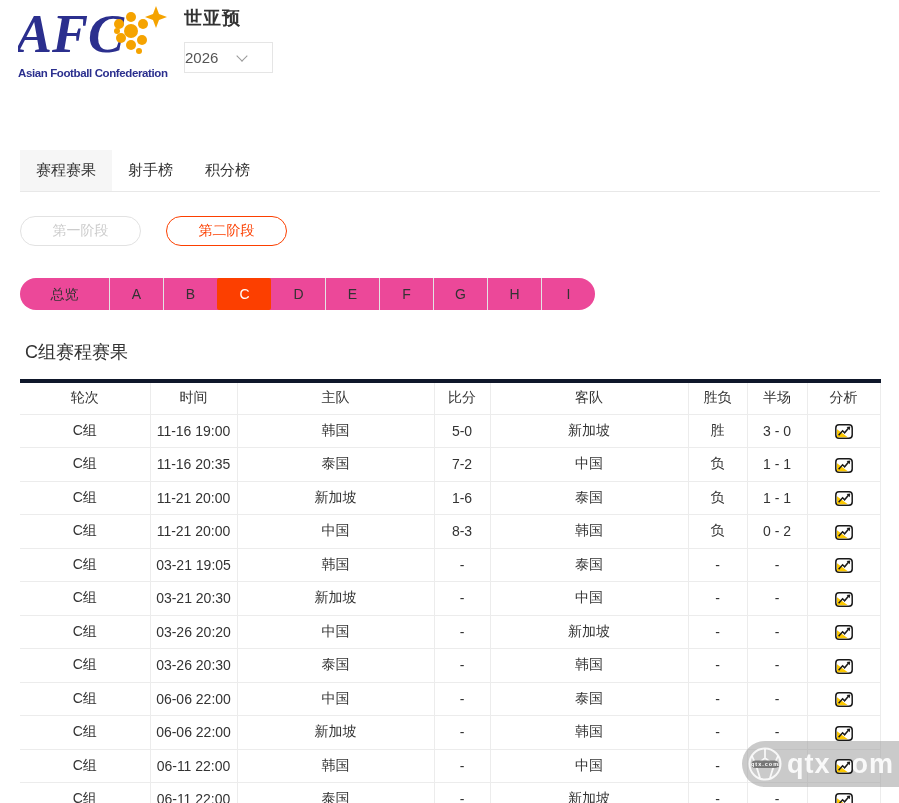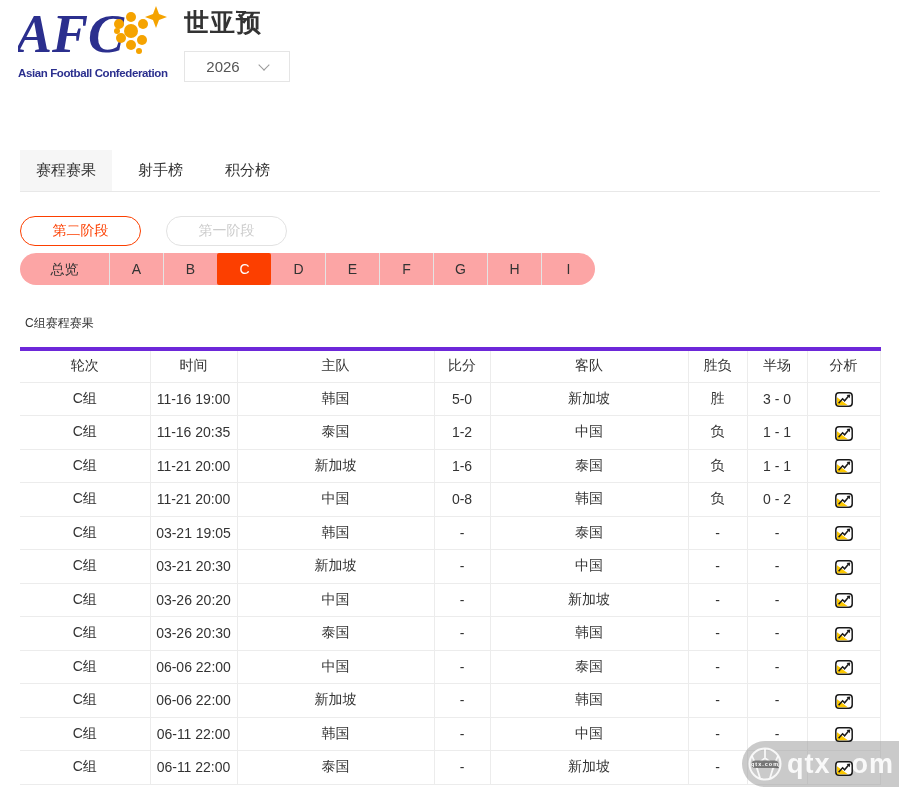--- a/index.html
+++ b/index.html
@@ -7,58 +7,58 @@
   body {
     width:899px; height:803px; overflow:hidden; position:relative;
     font-family:"Liberation Sans","DejaVu Sans",sans-serif; color:#333;
   }
   .page { position:relative; width:899px; height:803px; }
 
   
   .hdr { display:flex; align-items:flex-start; padding:4px 15px 0 18px; height:88px; }
   .logo { width:152px; height:80px; flex:0 0 auto; }
   .hdr-right { margin-left:14px; padding-top:2px; }
-  .page-title { font-size:25px; font-weight:600; color:#333; letter-spacing:1px; }
+  .page-title { font-size:18px; font-weight:600; color:#333; letter-spacing:1px; }
   .year-select {
-    margin-top:12px; width:106px; height:31px; border:1px solid #e5e5e5;
-    display:flex; align-items:center; justify-content:center; gap:20px;
+    margin-top:12px; width:89px; height:31px; border:1px solid #e5e5e5;
+    display:flex; align-items:center; justify-content:flex-start; gap:20px;
     font-size:15px; color:#555; cursor:pointer; background:#fff;
   }
   .chev { width:8px; height:8px; border-right:1.6px solid #999; border-bottom:1.6px solid #999;
     transform:rotate(45deg); margin-top:-4px; }
 
   
   .tabs-wrap { margin:62px 19px 0 20px; border-bottom:1px solid #e8e8e8; }
-  .tabs { display:flex; gap:10px; }
+  .tabs { display:flex; }
   .tab { padding:11px 16px 11px 16px; font-size:15px; color:#333; cursor:pointer; }
   .tab.active { background:#f6f6f6; }
 
   
   .stages { display:flex; gap:25px; margin:24px 0 0 20px; }
   .stage {
     width:121px; height:30px; border-radius:16px; display:flex; align-items:center;
     justify-content:center; font-size:14px; cursor:pointer; background:#fff;
   }
   .stage.disabled { border:1px solid #e2e2e2; color:#ccc; }
   .stage.active { border:1px solid #fc3f00; color:#fc3f00; }
 
   
-  .groups { display:flex; margin:7px 0 0 20px; background:#fca5a5; border-radius:16px;
+  .groups { display:flex; margin:32px 0 0 20px; background:#ec4899; border-radius:16px;
     width:max-content; overflow:hidden; }
   .group { width:54px; height:32px; line-height:32px; text-align:center; font-size:14px;
     color:#333; cursor:pointer; border-left:1px solid #e4e4e4; }
   .group:first-child { width:89px; border-left:none; }
   .group.active { background:#fc3f00; color:#fff; border-left-color:transparent; border-radius:2px; }
   .group.active + .group { border-left-color:transparent; }
 
   
-  .section-title { margin:30px 0 15px 25px; font-size:12px; color:#333; }
+  .section-title { margin:30px 0 15px 25px; font-size:18px; color:#333; }
   table { width:860px; margin-left:20px; border-collapse:collapse; table-layout:fixed; }
   thead th {
-    border-top:4px solid #6d28d9; border-bottom:1px solid #ececec;
+    border-top:4px solid #0f172a; border-bottom:1px solid #ececec;
     height:33px; font-weight:normal; font-size:14px; color:#333; background:#fff;
   }
   tbody td { height:33.5px; text-align:center; font-size:14px; color:#333;
     border-bottom:1px solid #ececec; }
   th + th, td + td { border-left:1px solid #ececec; }
   th:last-child, td:last-child { border-right:1px solid #ececec; }
   .analysis-btn { position:relative; z-index:3; display:inline-flex; cursor:pointer; vertical-align:middle; }
 
   
   .watermark {
@@ -106,22 +106,22 @@
 
   <div class="tabs-wrap">
     <div class="tabs">
       <div class="tab active">赛程赛果</div>
       <div class="tab">射手榜</div>
       <div class="tab">积分榜</div>
     </div>
   </div>
 
   <div class="stages">
+    <div class="stage disabled">第一阶段</div>
     <div class="stage active">第二阶段</div>
-    <div class="stage disabled">第一阶段</div>
   </div>
 
   <div class="groups">
     <div class="group">总览</div>
     <div class="group">A</div>
     <div class="group">B</div>
     <div class="group active">C</div>
     <div class="group">D</div>
     <div class="group">E</div>
     <div class="group">F</div>
@@ -170,21 +170,21 @@
       <path d="M2 13.2 L2 5.2 L12.8 13.2 Z" fill="#fcc800"></path>
       <path d="M3.6 11.2 L7.6 6.8 L9.6 8.8 L13.6 4" stroke="#1a1a1a" stroke-width="1.5" fill="none"></path>
       <path d="M11.6 2.9 L15.3 2.5 L14.7 6.2 Z" fill="#1a1a1a"></path>
     </svg>
   </span></td>
         </tr>
         <tr>
           <td>C组</td>
           <td>11-16 20:35</td>
           <td>泰国</td>
-          <td>1-2</td>
+          <td>7-2</td>
           <td>中国</td>
           <td>负</td>
           <td>1 - 1</td>
           <td><span class="analysis-btn">
     <svg width="18" height="15" viewBox="0 0 18 15">
       <rect x="0.8" y="0.8" width="16.4" height="13.4" rx="3.2" fill="#fff" stroke="#1a1a1a" stroke-width="1.5"></rect>
       <path d="M2 13.2 L2 5.2 L12.8 13.2 Z" fill="#fcc800"></path>
       <path d="M3.6 11.2 L7.6 6.8 L9.6 8.8 L13.6 4" stroke="#1a1a1a" stroke-width="1.5" fill="none"></path>
       <path d="M11.6 2.9 L15.3 2.5 L14.7 6.2 Z" fill="#1a1a1a"></path>
     </svg>
@@ -204,21 +204,21 @@
       <path d="M2 13.2 L2 5.2 L12.8 13.2 Z" fill="#fcc800"></path>
       <path d="M3.6 11.2 L7.6 6.8 L9.6 8.8 L13.6 4" stroke="#1a1a1a" stroke-width="1.5" fill="none"></path>
       <path d="M11.6 2.9 L15.3 2.5 L14.7 6.2 Z" fill="#1a1a1a"></path>
     </svg>
   </span></td>
         </tr>
         <tr>
           <td>C组</td>
           <td>11-21 20:00</td>
           <td>中国</td>
-          <td>0-8</td>
+          <td>8-3</td>
           <td>韩国</td>
           <td>负</td>
           <td>0 - 2</td>
           <td><span class="analysis-btn">
     <svg width="18" height="15" viewBox="0 0 18 15">
       <rect x="0.8" y="0.8" width="16.4" height="13.4" rx="3.2" fill="#fff" stroke="#1a1a1a" stroke-width="1.5"></rect>
       <path d="M2 13.2 L2 5.2 L12.8 13.2 Z" fill="#fcc800"></path>
       <path d="M3.6 11.2 L7.6 6.8 L9.6 8.8 L13.6 4" stroke="#1a1a1a" stroke-width="1.5" fill="none"></path>
       <path d="M11.6 2.9 L15.3 2.5 L14.7 6.2 Z" fill="#1a1a1a"></path>
     </svg>

